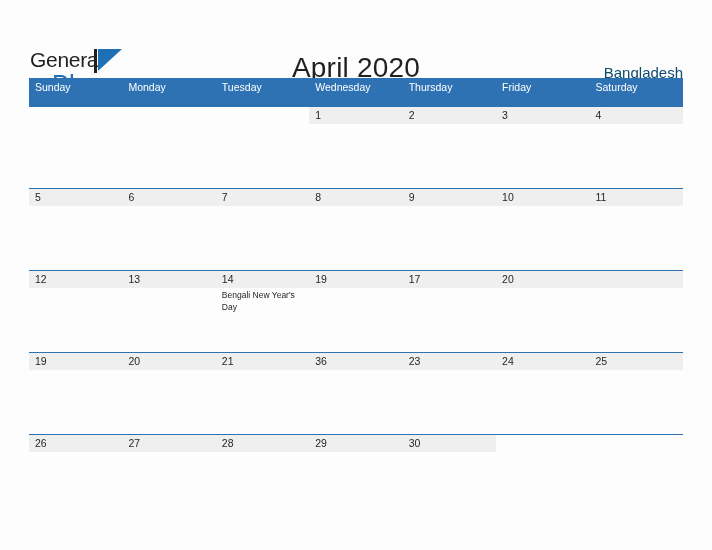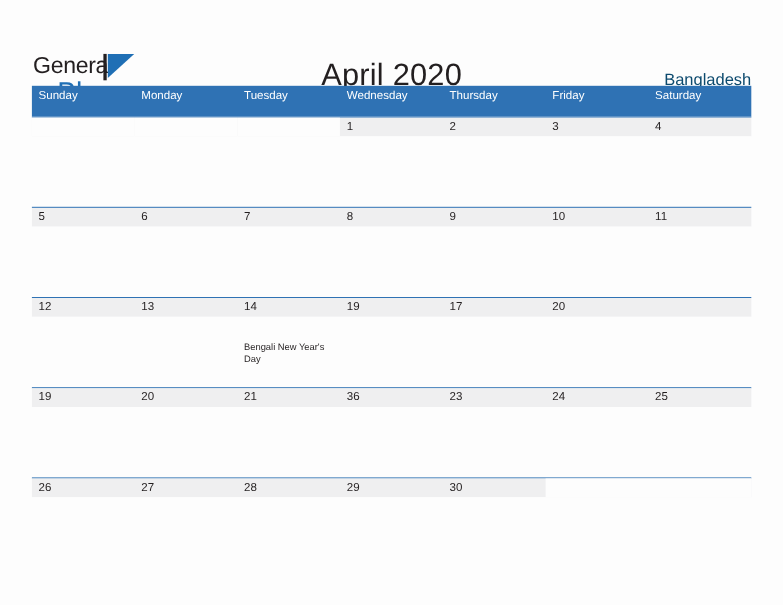--- a/index.html
+++ b/index.html
@@ -136,21 +136,20 @@
   .week-numbers {
     display: flex;
     width: 654px;
     height: 17px;
     background: #efeff0;
   }
   .week-body {
     display: flex;
     width: 654px;
     background: #fdfdfd;
-    align-items: center;
   }
 
   .num-cell {
     width: 93.43px;
     height: 17px;
     line-height: 17px;
     box-sizing: border-box;
     padding-left: 6px;
     font-size: 10.5px;
     color: #231f20;

